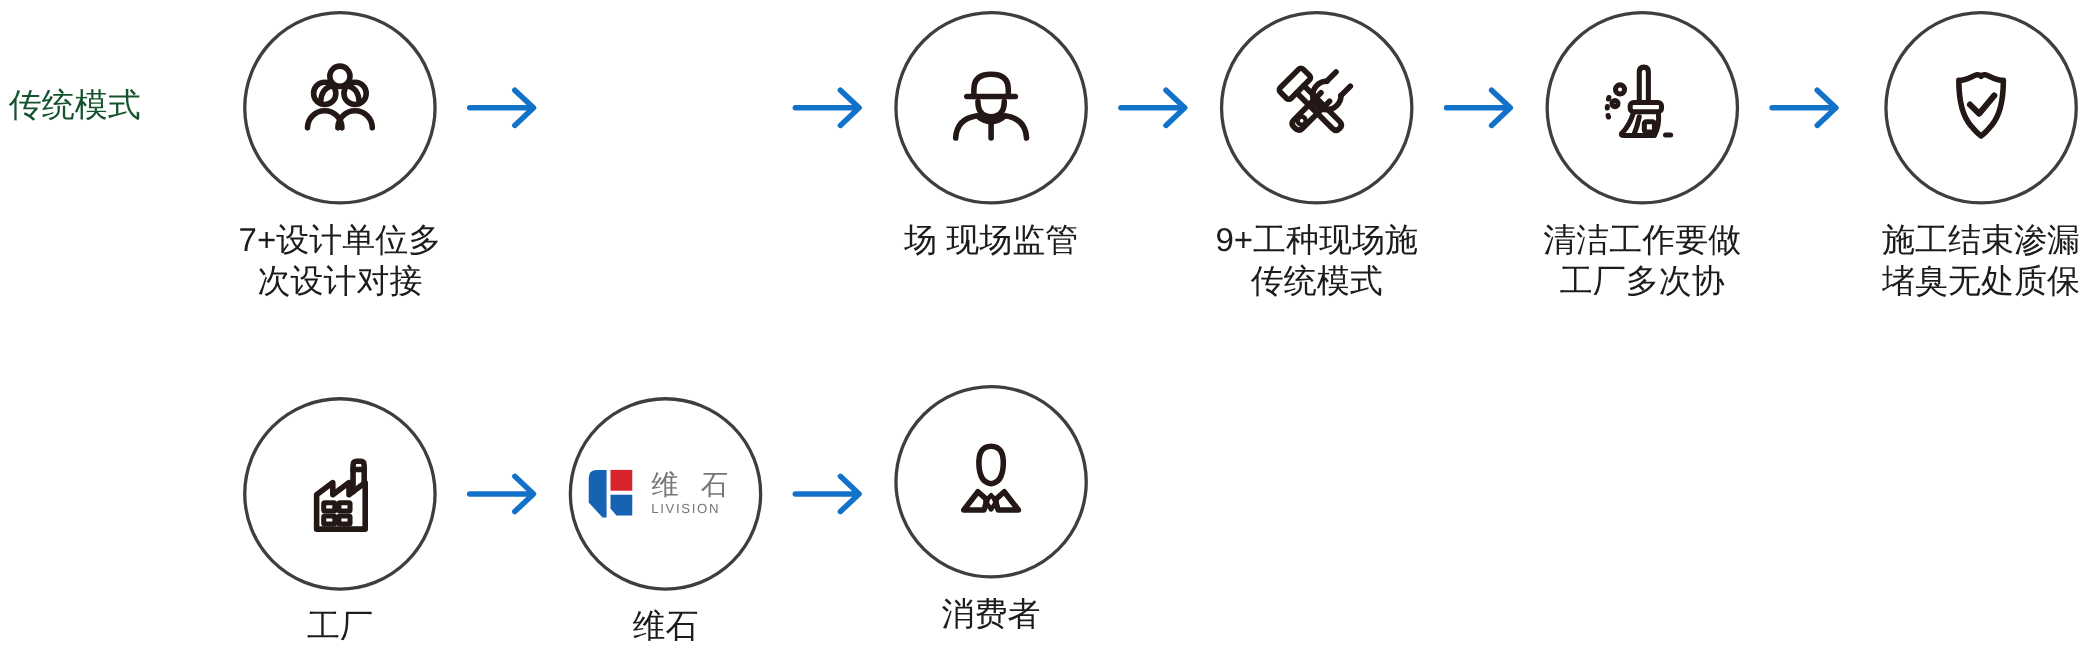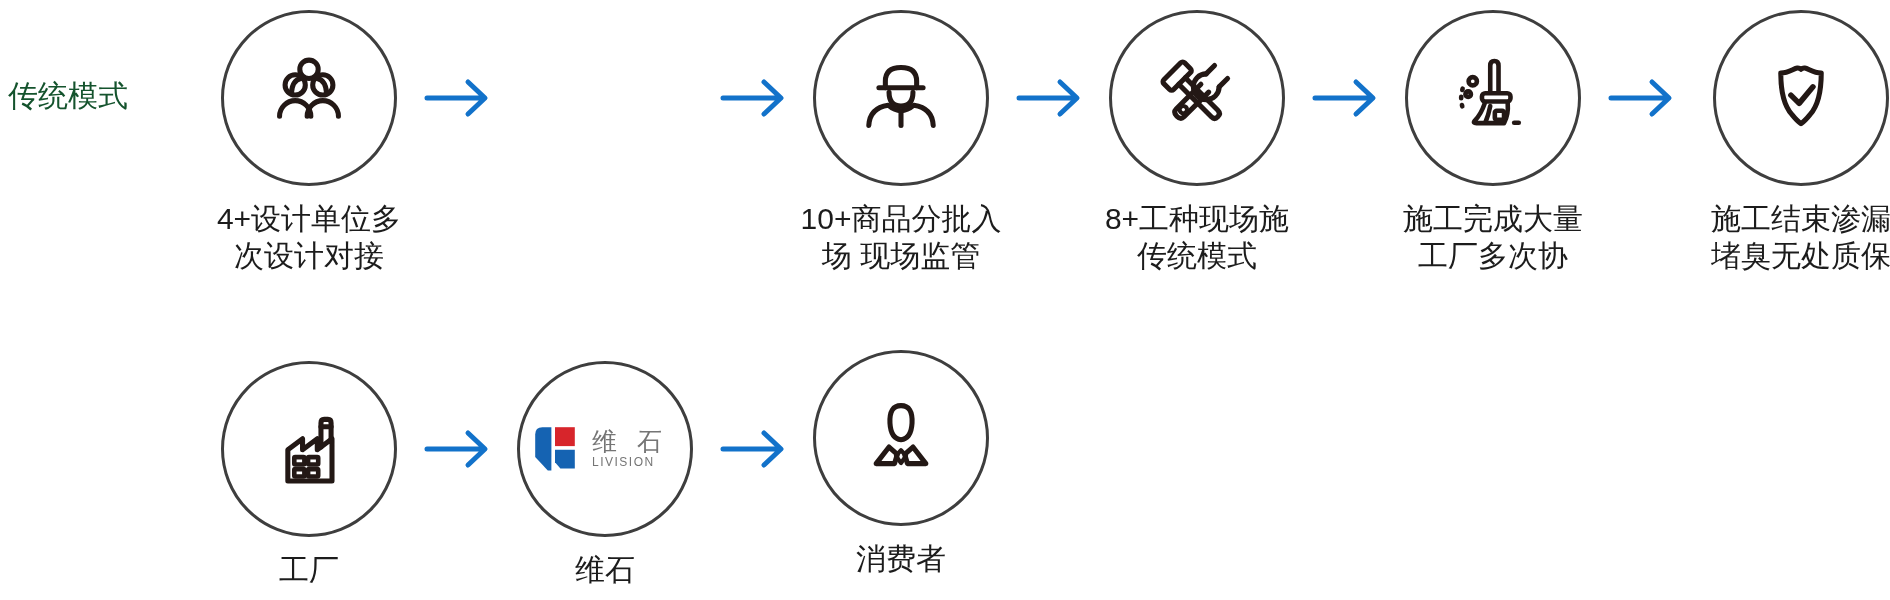--- a/index.html
+++ b/index.html
@@ -52,21 +52,21 @@
           <path d="M31,46 Q32,33 41,31"></path>
           <path d="M59,31 Q68,33 69,46"></path>
           <circle cx="35" cy="38" r="11"></circle>
           <circle cx="65" cy="38" r="11"></circle>
           <path d="M18,72 A17,17 0 0 1 52,72"></path>
           <path d="M48,72 A17,17 0 0 1 82,72"></path>
         </svg>
       </span>
     </div>
     <div class="caption">
-      <div>4+设计单位多</div>
+      <div>7+设计单位多</div>
       <div>次设计对接</div>
     </div>
   </div>
 
   <svg class="arrow" style="left:424px;top:78px;" width="66" height="40" viewBox="0 0 66 40">
     <path d="M3,20 L59,20 M44,4 L61,20 L44,36" stroke="#1272CA" stroke-width="5" fill="none" stroke-linecap="round" stroke-linejoin="round"></path>
   </svg>
 
 
   <svg class="arrow" style="left:720px;top:78px;" width="66" height="40" viewBox="0 0 66 40">
@@ -79,21 +79,20 @@
         <svg viewBox="0 0 100 100" width="92" height="92" fill="none" stroke="#231815" stroke-width="5.5" stroke-linecap="round" stroke-linejoin="round">
           <path d="M33,41 L33,34 Q33,19 50,19 Q67,19 67,34 L67,41"></path>
           <path d="M26,41 L74,41"></path>
           <path d="M37,46 Q37,61 50,61 Q63,61 63,46"></path>
           <path d="M15,82 Q16,63 36,60 Q43,66 50,66 Q57,66 64,60 Q84,63 85,82"></path>
           <path d="M50,66 L50,82"></path>
         </svg>
       </span>
     </div>
     <div class="caption">
-      <div>10+商品分批入</div>
       <div>场 现场监管</div>
     </div>
   </div>
 
   <svg class="arrow" style="left:1016px;top:78px;" width="66" height="40" viewBox="0 0 66 40">
     <path d="M3,20 L59,20 M44,4 L61,20 L44,36" stroke="#1272CA" stroke-width="5" fill="none" stroke-linecap="round" stroke-linejoin="round"></path>
   </svg>
 
   <div class="step" style="left:1109px;top:10px;">
     <div class="circle">
@@ -106,21 +105,21 @@
             <circle cx="50" cy="71" r="4" stroke-width="4.5"></circle>
           </g>
           <g transform="rotate(-45 50 50)">
             <rect x="34" y="12" width="32" height="15" rx="3"></rect>
             <path d="M45,27 L45,77 Q45,82 50,82 Q55,82 55,77 L55,27"></path>
           </g>
         </svg>
       </span>
     </div>
     <div class="caption">
-      <div>8+工种现场施</div>
+      <div>9+工种现场施</div>
       <div>传统模式</div>
     </div>
   </div>
 
   <svg class="arrow" style="left:1312px;top:78px;" width="66" height="40" viewBox="0 0 66 40">
     <path d="M3,20 L59,20 M44,4 L61,20 L44,36" stroke="#1272CA" stroke-width="5" fill="none" stroke-linecap="round" stroke-linejoin="round"></path>
   </svg>
 
   <div class="step" style="left:1405px;top:10px;">
     <div class="circle">
@@ -132,21 +131,21 @@
           <path d="M47,61 Q45,71 42,78"></path>
           <rect x="52" y="66" width="10" height="10" rx="2"></rect>
           <path d="M73,79 L78,79"></path>
           <circle cx="28" cy="34" r="4.5"></circle>
           <circle cx="23" cy="48" r="3"></circle>
           <path d="M17,42 Q13,56 19,67" stroke-dasharray="1.5,7.5"></path>
         </svg>
       </span>
     </div>
     <div class="caption">
-      <div>施工完成大量</div>
+      <div>清洁工作要做</div>
       <div>工厂多次协</div>
     </div>
   </div>
 
   <svg class="arrow" style="left:1608px;top:78px;" width="66" height="40" viewBox="0 0 66 40">
     <path d="M3,20 L59,20 M44,4 L61,20 L44,36" stroke="#1272CA" stroke-width="5" fill="none" stroke-linecap="round" stroke-linejoin="round"></path>
   </svg>
 
   <div class="step" style="left:1701px;top:10px;margin-left:12px;">
     <div class="circle">

